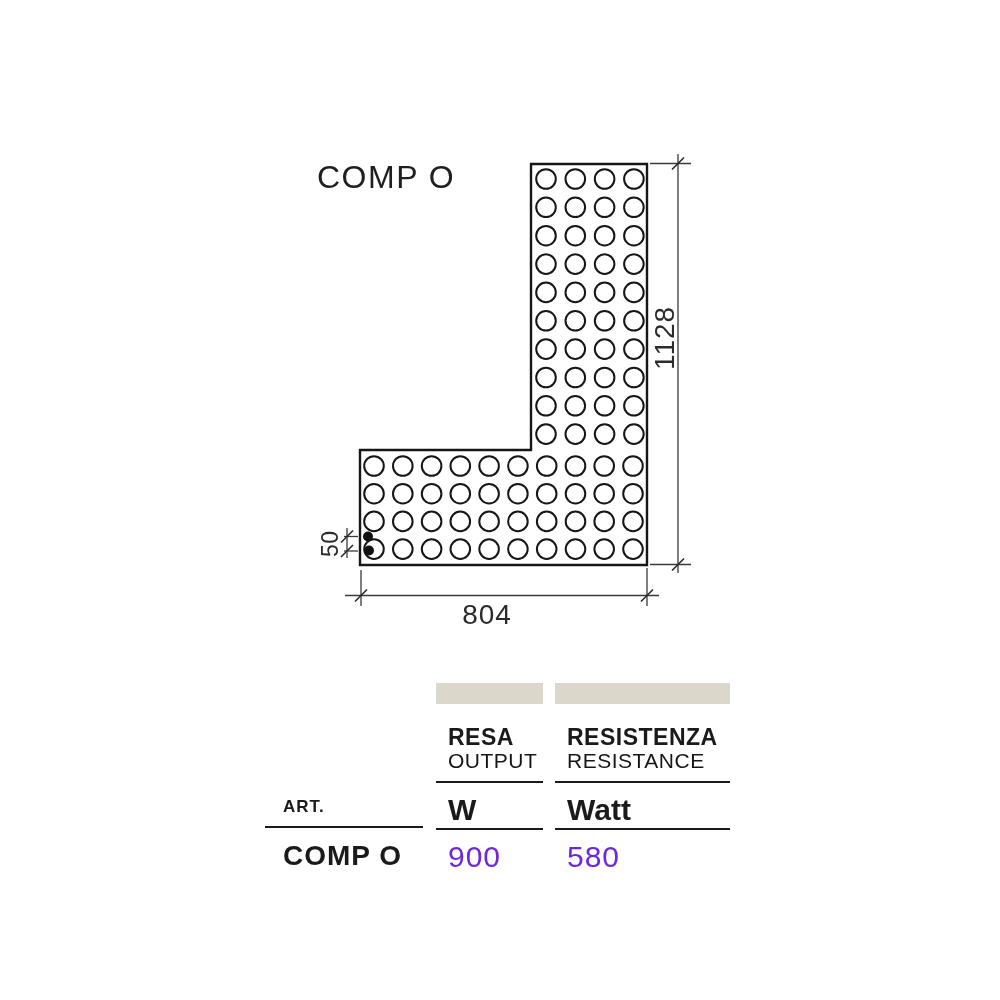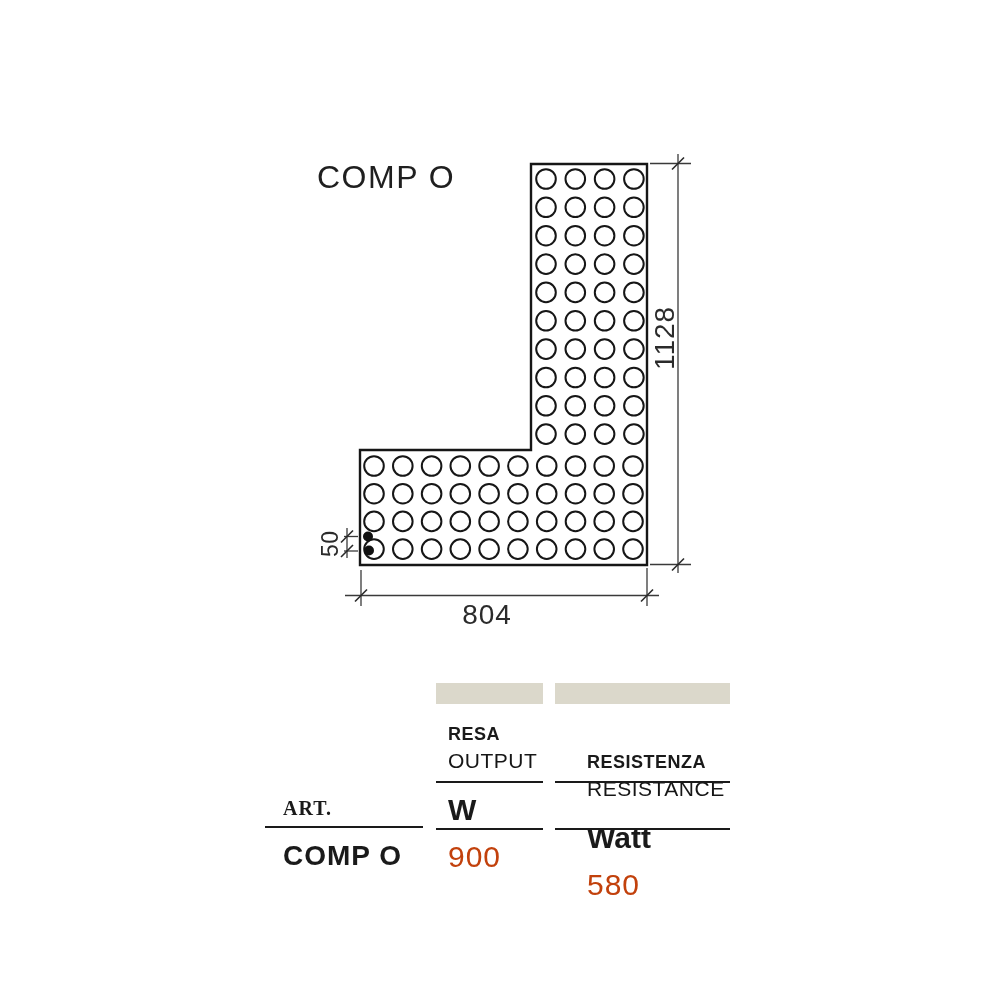--- a/index.html
+++ b/index.html
@@ -43,36 +43,36 @@
     font-weight: 400;
     letter-spacing: 1.5px;
     color: #1f1f1f;
   }
 
   
   .hdr-bar { background: #dbd8cb; height: 21px; top: 683px; }
   .bar1 { left: 436px; width: 107px; }
   .bar2 { left: 555px; width: 175px; }
 
-  .th-it   { font-size: 18px; font-weight: 700; letter-spacing: 0.5px; top: 724px; }
+  .th-it   { font-size: 23px; font-weight: 700; letter-spacing: 0.5px; top: 724px; }
   .th-en   { font-size: 21px; font-weight: 400; letter-spacing: 0.5px; top: 749px; color:#161616; }
   .col1-x  { left: 448px; }
-  .col2-x  { left: 587px; margin-top: 28px; }
+  .col2-x  { left: 567px; }
 
   .rule { background: #1a1a1a; height: 2.4px; }
   .rule-head-1 { left: 436px; width: 107px; top: 781px; }
   .rule-head-2 { left: 555px; width: 175px; top: 781px; }
   .rule-art    { left: 265px; width: 158px; top: 826px; height: 2px; }
   .rule-unit-1 { left: 436px; width: 107px; top: 828px; }
   .rule-unit-2 { left: 555px; width: 175px; top: 828px; }
 
-  .art-label { left: 283px; top: 797px; font-size: 20px; font-weight: 700; letter-spacing: 1px; font-family: Liberation Serif, serif; }
+  .art-label { left: 283px; top: 797px; font-size: 17px; font-weight: 700; letter-spacing: 1px; }
   .unit-cell { top: 793px; font-size: 30px; font-weight: 700; }
   .row-art   { left: 283px; top: 840px; font-size: 28px; font-weight: 700; letter-spacing: 1px; }
-  .row-val   { top: 840px; font-size: 30px; font-weight: 400; color: #c2410c; letter-spacing: 1px; }
+  .row-val   { top: 840px; font-size: 30px; font-weight: 400; color: #6d28d9; letter-spacing: 1px; }
 </style>
 </head>
 <body>
 
 <div class="stage">
 
   <svg class="draw-svg" viewBox="0 0 1000 1000" aria-hidden="true">
 
     <path class="outline" d="M 531 164 L 647 164 L 647 565 L 360 565 L 360 450 L 531 450 Z"></path>
 

